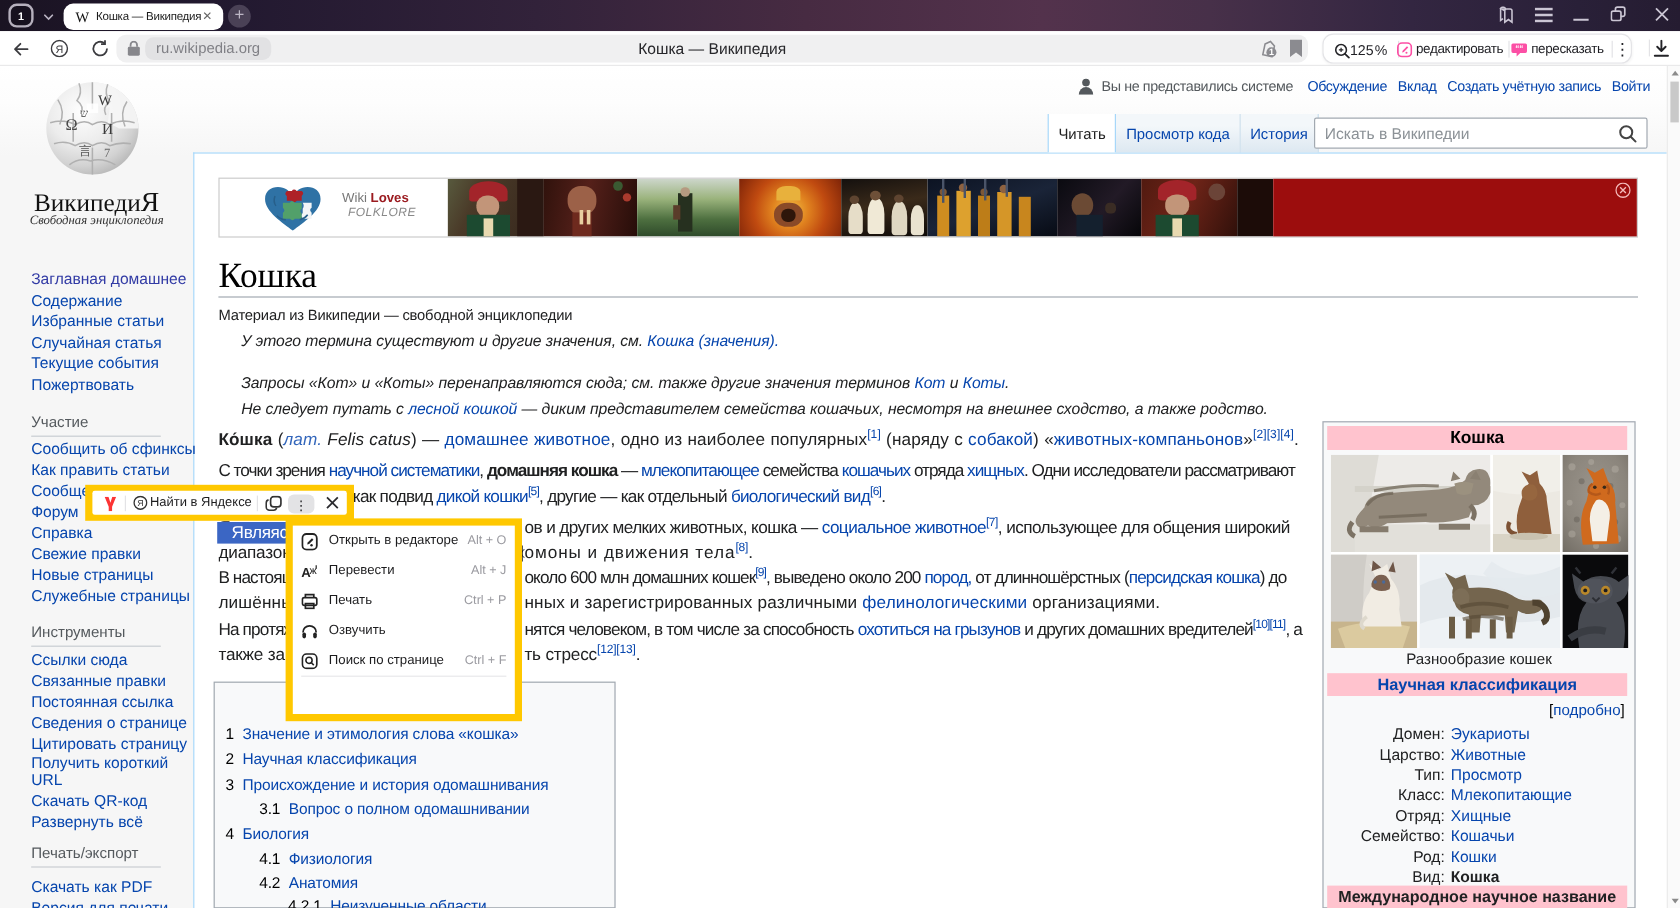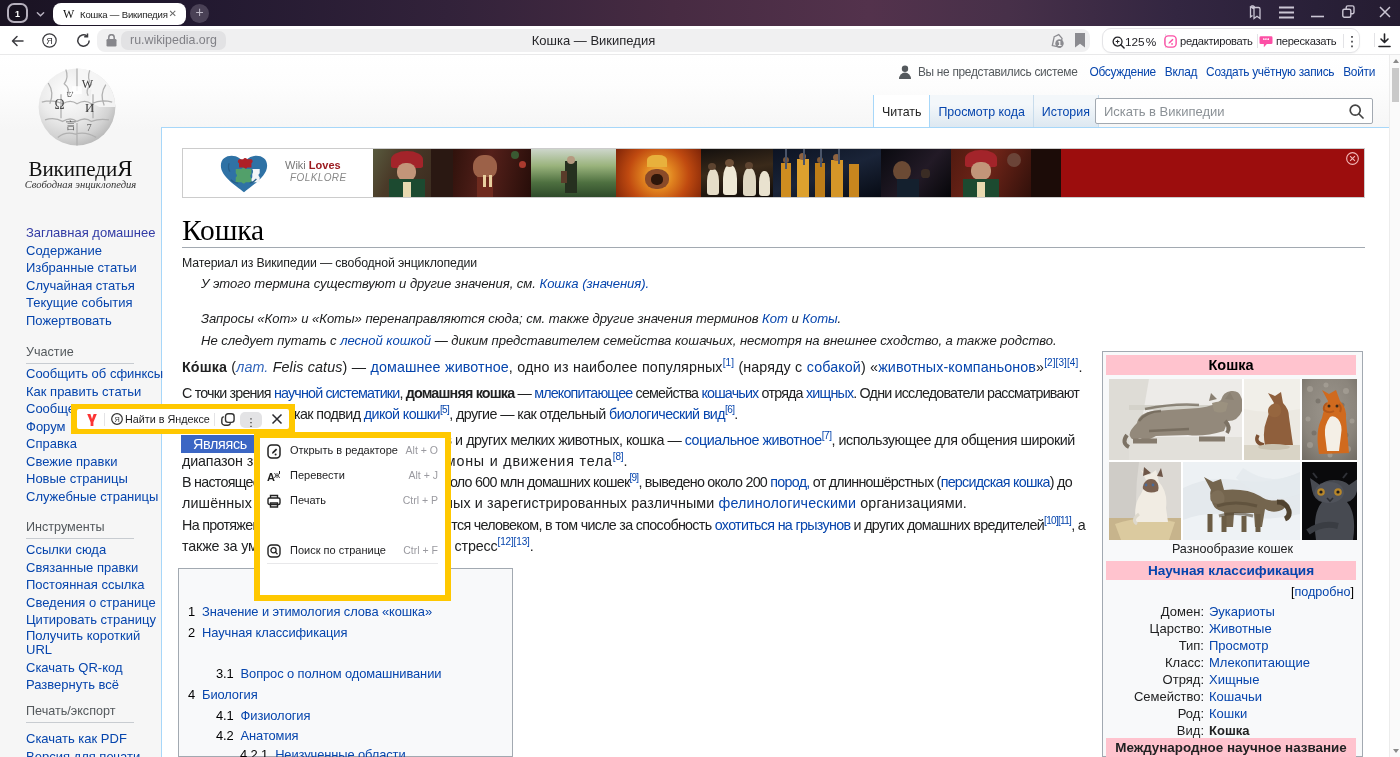--- a/index.html
+++ b/index.html
@@ -54,21 +54,21 @@
   #banner { position:absolute; left:182px; top:93px; width:1183px; height:50px; background:#fff; border:1px solid #cccccc; }
   
   #infobox { position:absolute; left:1102px; top:296px; width:261px; height:406px; background:#f8f9fa; border:1px solid #a2a9b1; font-size:13px; }
   .pinkbar { background:#ffc3ce; text-align:center; font-weight:700; padding:2px 0; }
   
   #toc { position:absolute; left:178px; top:513px; width:335px; height:189px; background:#f8f9fa; border:1px solid #a2a9b1; font-size:12.9px; letter-spacing:-0.1px; }
   
   #seltext { position:absolute; left:181px; top:380px; background:#3b66c4; color:#fff; font-size:14.3px; letter-spacing:-0.3px; padding:1px 12px; }
   #ytoolbar { position:absolute; left:71px; top:349px; width:224px; height:30px; background:#ffc800; }
   #ytoolbar .inner { position:absolute; left:6px; top:5px; right:6px; bottom:5px; background:#fff; border-radius:2px; }
-  #ymenu { position:absolute; left:238px; top:377px; width:197px; height:169px; background:#ffc800;margin-left:16px; }
+  #ymenu { position:absolute; left:238px; top:377px; width:197px; height:169px; background:#ffc800; }
   #ymenu .inner { position:absolute; left:6px; top:6px; right:6px; bottom:6px; background:#fff; }
   .mi { position:absolute; left:13px; height:25px; font-size:11px; color:#1c1c1e; white-space:nowrap; }
   .mi .sc { position:absolute; color:#9a9aa0; font-size:10.5px; }
   
   #sbar { position:absolute; right:0; top:0; width:11px; height:702px; background:#fafafa; border-left:1px solid #ececec; }
   #sbar .thumb { position:absolute; left:2px; top:13px; width:7px; height:34px; background:#c9c9c9; border-radius:0px; }
 </style>
 </head>
 <body>
 <div id="tabstrip">
@@ -427,20 +427,21 @@
     <div class="abs" style="left:0;top:190px;width:100%;text-align:center;font-size:12.6px;color:#202122">Разнообразие кошек</div>
     <div class="pinkbar" style="position:absolute;left:3px;top:209px;width:250px;font-size:13.6px"><a style="color:#0645ad">Научная классификация</a></div>
     <div class="abs" style="right:8px;top:233px;font-size:12.6px">[<a>подробно</a>]</div>
     <div class="abs" style="left:0;top:251px;width:101px;text-align:right;line-height:17px;font-size:13px;color:#202122">Домен:<br>Царство:<br>Тип:<br>Класс:<br>Отряд:<br>Семейство:<br>Род:<br>Вид:</div>
     <div class="abs" style="left:106px;top:251px;line-height:17px;font-size:13px"><a>Эукариоты</a><br><a>Животные</a><br><a>Просмотр</a><br><a>Млекопитающие</a><br><a>Хищные</a><br><a>Кошачьи</a><br><a>Кошки</a><br><b style="color:#202122">Кошка</b></div>
     <div class="pinkbar" style="position:absolute;left:3px;top:386px;width:250px;font-size:13.4px;color:#202122">Международное научное название</div>
   </div>
   <div id="toc">
     <div class="ln" style="left:9px;top:32px;position:absolute;white-space:nowrap;line-height:21px">1&nbsp; <a>Значение и этимология слова «кошка»</a></div>
     <div class="ln" style="left:9px;top:53px;position:absolute;white-space:nowrap;line-height:21px">2&nbsp; <a>Научная классификация</a></div>
+    <div class="ln" style="left:9px;top:74px;position:absolute;white-space:nowrap;line-height:21px">3&nbsp; <a>Происхождение и история одомашнивания</a></div>
     <div class="ln" style="left:37px;top:94px;position:absolute;white-space:nowrap;line-height:21px">3.1&nbsp; <a>Вопрос о полном одомашнивании</a></div>
     <div class="ln" style="left:9px;top:115px;position:absolute;white-space:nowrap;line-height:21px">4&nbsp; <a>Биология</a></div>
     <div class="ln" style="left:37px;top:136px;position:absolute;white-space:nowrap;line-height:21px">4.1&nbsp; <a>Физиология</a></div>
     <div class="ln" style="left:37px;top:156px;position:absolute;white-space:nowrap;line-height:21px">4.2&nbsp; <a>Анатомия</a></div>
     <div class="ln" style="left:61px;top:175px;position:absolute;white-space:nowrap;line-height:21px">4.2.1&nbsp; <a>Неизученные области</a></div>
   </div>
   <div id="sbar">
       <div class="thumb"></div>
     <svg class="abs" style="left:2px;top:3px" width="8" height="6" viewBox="0 0 8 6">
         <path d="M1 5 L4 1 L7 5 z" fill="#8a8a8a"></path>
@@ -492,20 +493,28 @@
         <span class="sc" style="right:0;top:4px">Alt + J</span>
     </div>
     <div class="mi" style="top:58px;width:171px">
       <svg class="abs" style="left:0;top:4px" width="14" height="14" viewBox="0 0 14 14">
           <rect x="1" y="4" width="12" height="6.5" rx="1.5" fill="none" stroke="#222" stroke-width="1.4"></rect>
           <path d="M3.5 4 v-2.5 h7 v2.5 M3.5 9 h7 v4 h-7 z" fill="none" stroke="#222" stroke-width="1.4"></path>
         </svg>
       <span class="abs" style="left:23px;top:4px">Печать</span>
         <span class="sc" style="right:0;top:4px">Ctrl + P</span>
     </div>
+    <div class="mi" style="top:83px;width:171px">
+      <svg class="abs" style="left:0;top:4px" width="14" height="14" viewBox="0 0 14 14">
+          <path d="M1.5 8 a5.5 5.5 0 0 1 11 0" fill="none" stroke="#222" stroke-width="1.5"></path>
+          <rect x="1" y="8" width="3" height="5" rx="1.5" fill="#222"></rect>
+          <rect x="10" y="8" width="3" height="5" rx="1.5" fill="#222"></rect>
+        </svg>
+      <span class="abs" style="left:23px;top:4px">Озвучить</span>
+    </div>
     <div class="mi" style="top:108px;width:171px">
       <svg class="abs" style="left:0;top:4px" width="14" height="14" viewBox="0 0 14 14">
           <rect x="1" y="1" width="12" height="12" rx="3.5" fill="none" stroke="#222" stroke-width="1.4"></rect>
           <circle cx="6.5" cy="6.3" r="2.6" fill="none" stroke="#222" stroke-width="1.3"></circle>
           <path d="M8.5 8.3 L10.5 10.3" stroke="#222" stroke-width="1.3"></path>
         </svg>
       <span class="abs" style="left:23px;top:4px">Поиск по странице</span>
         <span class="sc" style="right:0;top:4px">Ctrl + F</span>
     </div>
     <div class="abs" style="left:13px;top:131px;width:171px;height:1px;background:#e8e8ea"></div>

